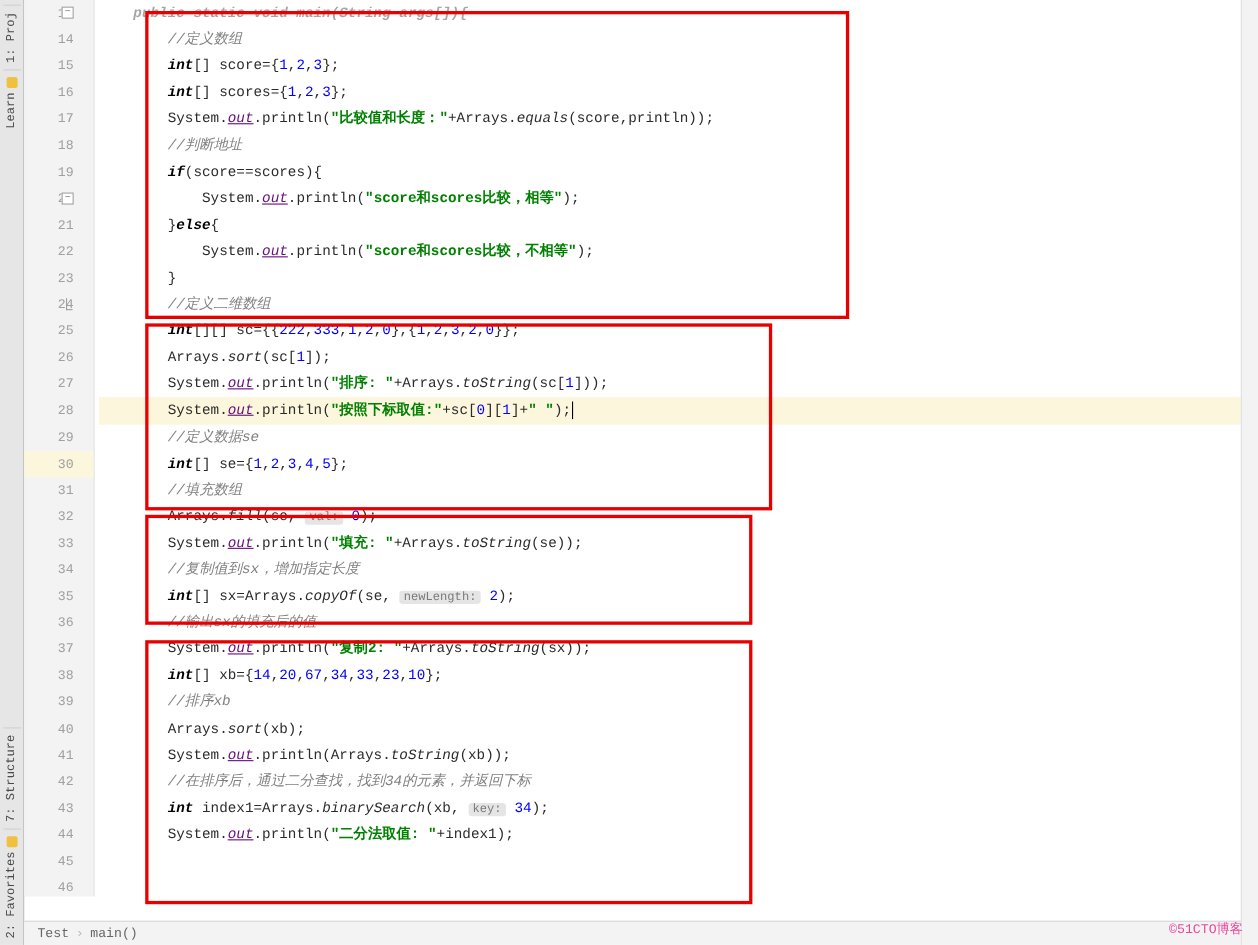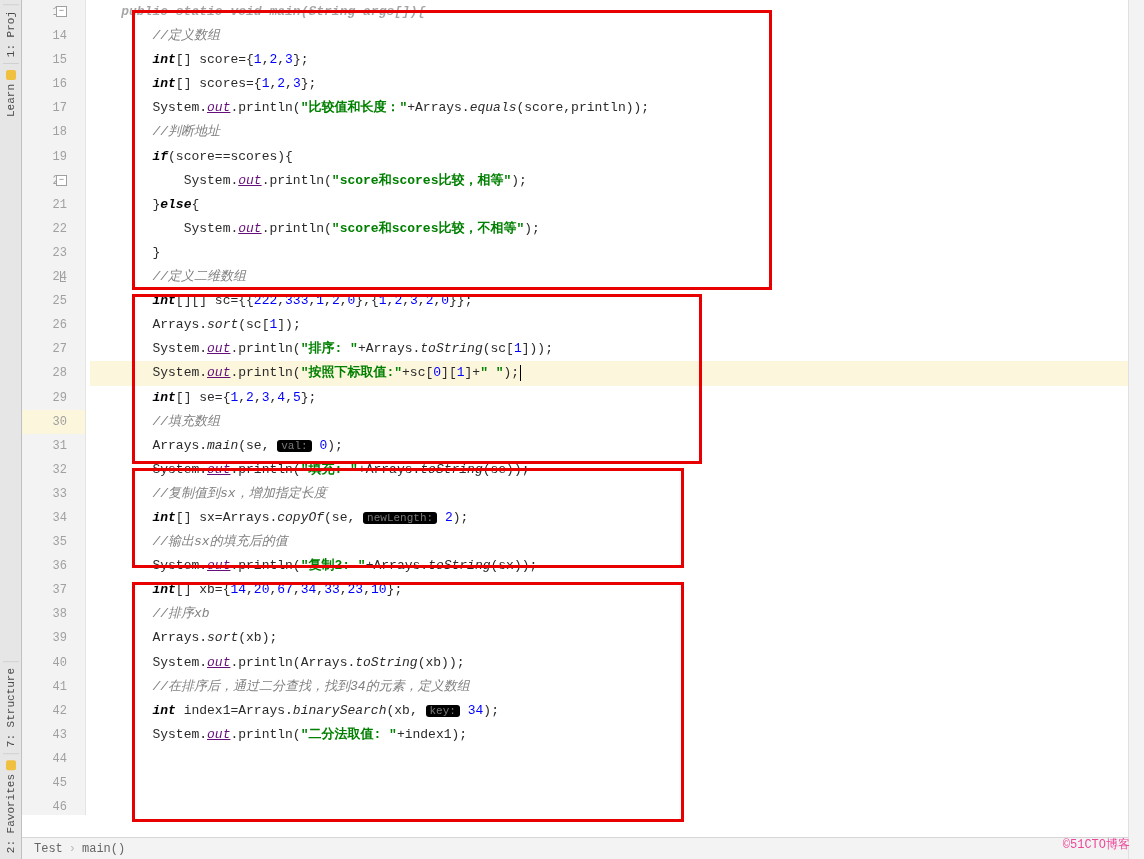--- a/index.html
+++ b/index.html
@@ -25,21 +25,21 @@
   .code   { flex:1; position:relative; padding-left:4px; }
   .line   { height:24.1px; line-height:24.1px; white-space:pre; }
   .line.hl { background:#fcf6dd; }
 
   .kw   { color:#000000; font-weight:bold;font-style:italic; }
   .num  { color:#0000ff; }
   .str  { color:#008000; font-weight:bold; }
   .cmt  { color:#808080; font-style:italic; }
   .field{ color:#660e7a; font-style:italic;text-decoration:underline; }
   .static-method { font-style:italic; }
-  .hint { background:#000000; color:#7a7a7a; padding:0 4px; border-radius:3px; font-size:11px; font-style:normal; }
+  .hint { background:#e5e5e5; color:#7a7a7a; padding:0 4px; border-radius:3px; font-size:11px; font-style:normal; }
   .caret { display:inline-block; width:1px; height:16px; background:#000; vertical-align:middle; margin-left:1px; }
 
   .redbox { position:absolute; border:3px solid #e80000; pointer-events:none; }
 
   .breadcrumbs { height:22px; background:#f3f3f3; border-top:1px solid #d6d6d6; display:flex; align-items:center; padding-left:8px; font-size:12px; color:#666; }
   .breadcrumbs .crumb { padding:0 4px; }
   .breadcrumbs .sep { color:#bbb; padding:0 2px; }
 
   .watermark { position:absolute; right:14px; bottom:6px; color:#ec4899; font-size:12px; }
 
@@ -107,33 +107,34 @@
 <div class="line">        <span class="kw">if</span><span>(score==scores){</span></div>
 <div class="line">            <span>System.</span><span class="field">out</span><span>.println(</span><span class="str">"score和scores比较，相等"</span><span>);</span></div>
 <div class="line">        <span>}</span><span class="kw">else</span><span>{</span></div>
 <div class="line">            <span>System.</span><span class="field">out</span><span>.println(</span><span class="str">"score和scores比较，不相等"</span><span>);</span></div>
 <div class="line">        <span>}</span></div>
 <div class="line">        <span class="cmt">//定义二维数组</span></div>
 <div class="line">        <span class="kw">int</span><span>[][] sc={{</span><span class="num">222</span>,<span class="num">333</span>,<span class="num">1</span>,<span class="num">2</span>,<span class="num">0</span><span>},{</span><span class="num">1</span>,<span class="num">2</span>,<span class="num">3</span>,<span class="num">2</span>,<span class="num">0</span><span>}};</span></div>
 <div class="line">        <span>Arrays.</span><span class="static-method">sort</span><span>(sc[</span><span class="num">1</span><span>]);</span></div>
 <div class="line">        <span>System.</span><span class="field">out</span><span>.println(</span><span class="str">"排序: "</span><span>+Arrays.</span><span class="static-method">toString</span><span>(sc[</span><span class="num">1</span><span>]));</span></div>
 <div class="line hl">        <span>System.</span><span class="field">out</span><span>.println(</span><span class="str">"按照下标取值:"</span><span>+sc[</span><span class="num">0</span><span>][</span><span class="num">1</span><span>]+</span><span class="str">" "</span><span>);</span><span class="caret"></span></div>
+<div class="line">        <span class="cmt">//定义数据se</span></div>
 <div class="line">        <span class="kw">int</span><span>[] se={</span><span class="num">1</span>,<span class="num">2</span>,<span class="num">3</span>,<span class="num">4</span>,<span class="num">5</span><span>};</span></div>
 <div class="line">        <span class="cmt">//填充数组</span></div>
-<div class="line">        <span>Arrays.</span><span class="static-method">main</span><span>(se, </span><span class="hint">val:</span><span> </span><span class="num">0</span><span>);</span></div>
+<div class="line">        <span>Arrays.</span><span class="static-method">fill</span><span>(se, </span><span class="hint">val:</span><span> </span><span class="num">0</span><span>);</span></div>
 <div class="line">        <span>System.</span><span class="field">out</span><span>.println(</span><span class="str">"填充: "</span><span>+Arrays.</span><span class="static-method">toString</span><span>(se));</span></div>
 <div class="line">        <span class="cmt">//复制值到sx，增加指定长度</span></div>
 <div class="line">        <span class="kw">int</span><span>[] sx=Arrays.</span><span class="static-method">copyOf</span><span>(se, </span><span class="hint">newLength:</span><span> </span><span class="num">2</span><span>);</span></div>
 <div class="line">        <span class="cmt">//输出sx的填充后的值</span></div>
 <div class="line">        <span>System.</span><span class="field">out</span><span>.println(</span><span class="str">"复制2: "</span><span>+Arrays.</span><span class="static-method">toString</span><span>(sx));</span></div>
 <div class="line">        <span class="kw">int</span><span>[] xb={</span><span class="num">14</span>,<span class="num">20</span>,<span class="num">67</span>,<span class="num">34</span>,<span class="num">33</span>,<span class="num">23</span>,<span class="num">10</span><span>};</span></div>
 <div class="line">        <span class="cmt">//排序xb</span></div>
 <div class="line">        <span>Arrays.</span><span class="static-method">sort</span><span>(xb);</span></div>
 <div class="line">        <span>System.</span><span class="field">out</span><span>.println(Arrays.</span><span class="static-method">toString</span><span>(xb));</span></div>
-<div class="line">        <span class="cmt">//在排序后，通过二分查找，找到34的元素，定义数组</span></div>
+<div class="line">        <span class="cmt">//在排序后，通过二分查找，找到34的元素，并返回下标</span></div>
 <div class="line">        <span class="kw">int</span><span> index1=Arrays.</span><span class="static-method">binarySearch</span><span>(xb, </span><span class="hint">key:</span><span> </span><span class="num">34</span><span>);</span></div>
 <div class="line">        <span>System.</span><span class="field">out</span><span>.println(</span><span class="str">"二分法取值: "</span><span>+index1);</span></div>
 
           <div class="redbox" style="left:46px; top:10px;  width:640px; height:280px;"></div>
           <div class="redbox" style="left:46px; top:294px; width:570px; height:170px;"></div>
           <div class="redbox" style="left:46px; top:468px; width:552px; height:100px;"></div>
           <div class="redbox" style="left:46px; top:582px; width:552px; height:240px;"></div>
         </div>
       </div>
     </div>

